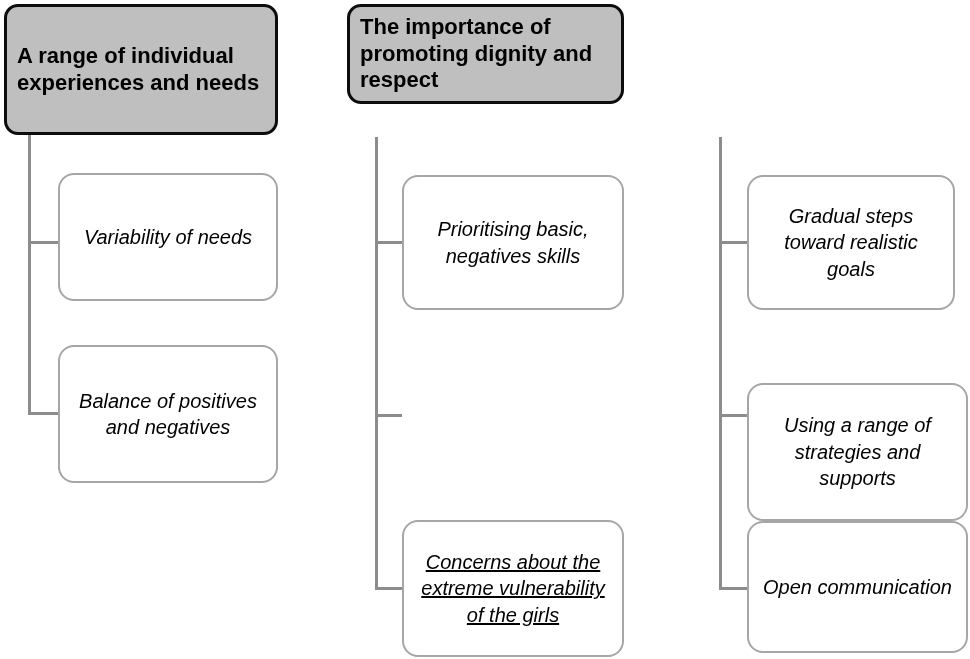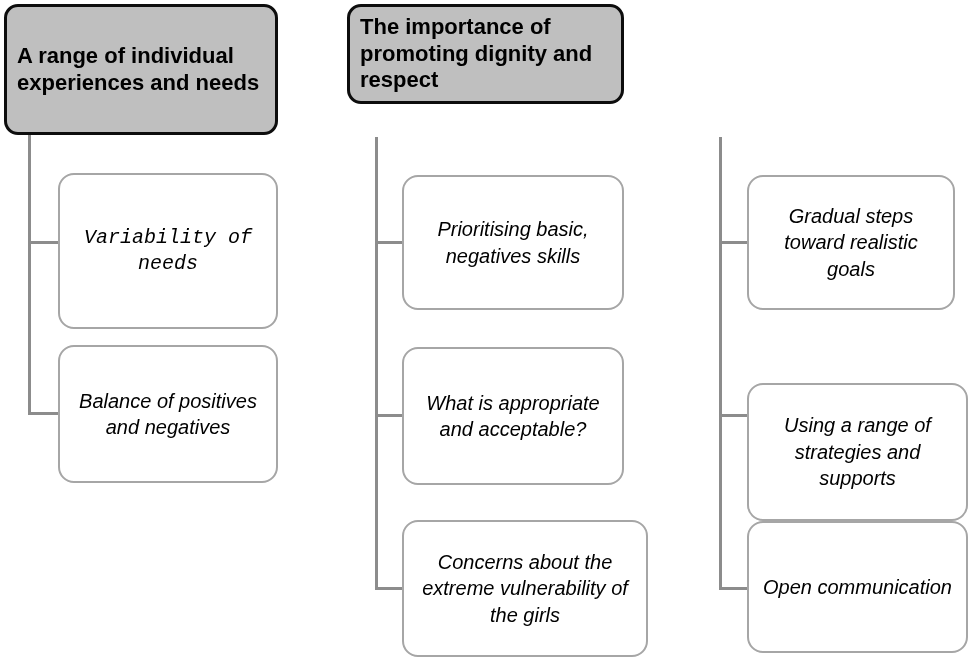--- a/index.html
+++ b/index.html
@@ -55,42 +55,39 @@
 </head>
 <body>
 
 <div class="canvas">
 
   <div class="header-box" style="left:4px; top:4px; width:274px; height:131px;">
     <span>A range of individual experiences and needs</span>
   </div>
   <div class="vline" style="left:28px; top:135px; width:3px; height:280px;"></div>
   <div class="hline" style="left:28px; top:241px; width:30px; height:3px;"></div>
-  <div class="child-box" style="left:58px; top:173px; width:220px; height:156px;font-family:Liberation Mono, monospace;">
+  <div class="child-box" style="left:58px; top:173px; width:220px; height:128px;">
     <span>Variability of needs</span>
   </div>
   <div class="hline" style="left:28px; top:412px; width:30px; height:3px;"></div>
   <div class="child-box" style="left:58px; top:345px; width:220px; height:138px;padding-left:14px;">
     <span>Balance of positives and negatives</span>
   </div>
 
   <div class="header-box" style="left:347px; top:4px; width:277px; height:100px;">
     <span>The importance of promoting dignity and respect</span>
   </div>
   <div class="vline" style="left:375px; top:137px; width:3px; height:453px;"></div>
   <div class="hline" style="left:375px; top:241px; width:27px; height:3px;"></div>
   <div class="child-box" style="left:402px; top:175px; width:222px; height:135px;">
     <span>Prioritising basic, negatives skills</span>
   </div>
   <div class="hline" style="left:375px; top:414px; width:27px; height:3px;"></div>
-  <div class="child-box" style="left:402px; top:347px; width:222px; height:138px;">
-    <span>What is appropriate and acceptable?</span>
-  </div>
   <div class="hline" style="left:375px; top:587px; width:27px; height:3px;"></div>
-  <div class="child-box" style="left:402px; top:520px; width:246px; height:137px;">
+  <div class="child-box" style="left:402px; top:520px; width:222px; height:137px;text-decoration:underline;">
     <span>Concerns about the extreme vulnerability of the girls</span>
   </div>
 
   <div class="vline" style="left:719px; top:137px; width:3px; height:453px;"></div>
   <div class="hline" style="left:719px; top:241px; width:28px; height:3px;"></div>
   <div class="child-box" style="left:747px; top:175px; width:208px; height:135px;">
     <span>Gradual steps toward realistic goals</span>
   </div>
   <div class="hline" style="left:719px; top:414px; width:28px; height:3px;"></div>
   <div class="child-box" style="left:747px; top:347px; width:221px; height:138px;margin-top:36px;">

